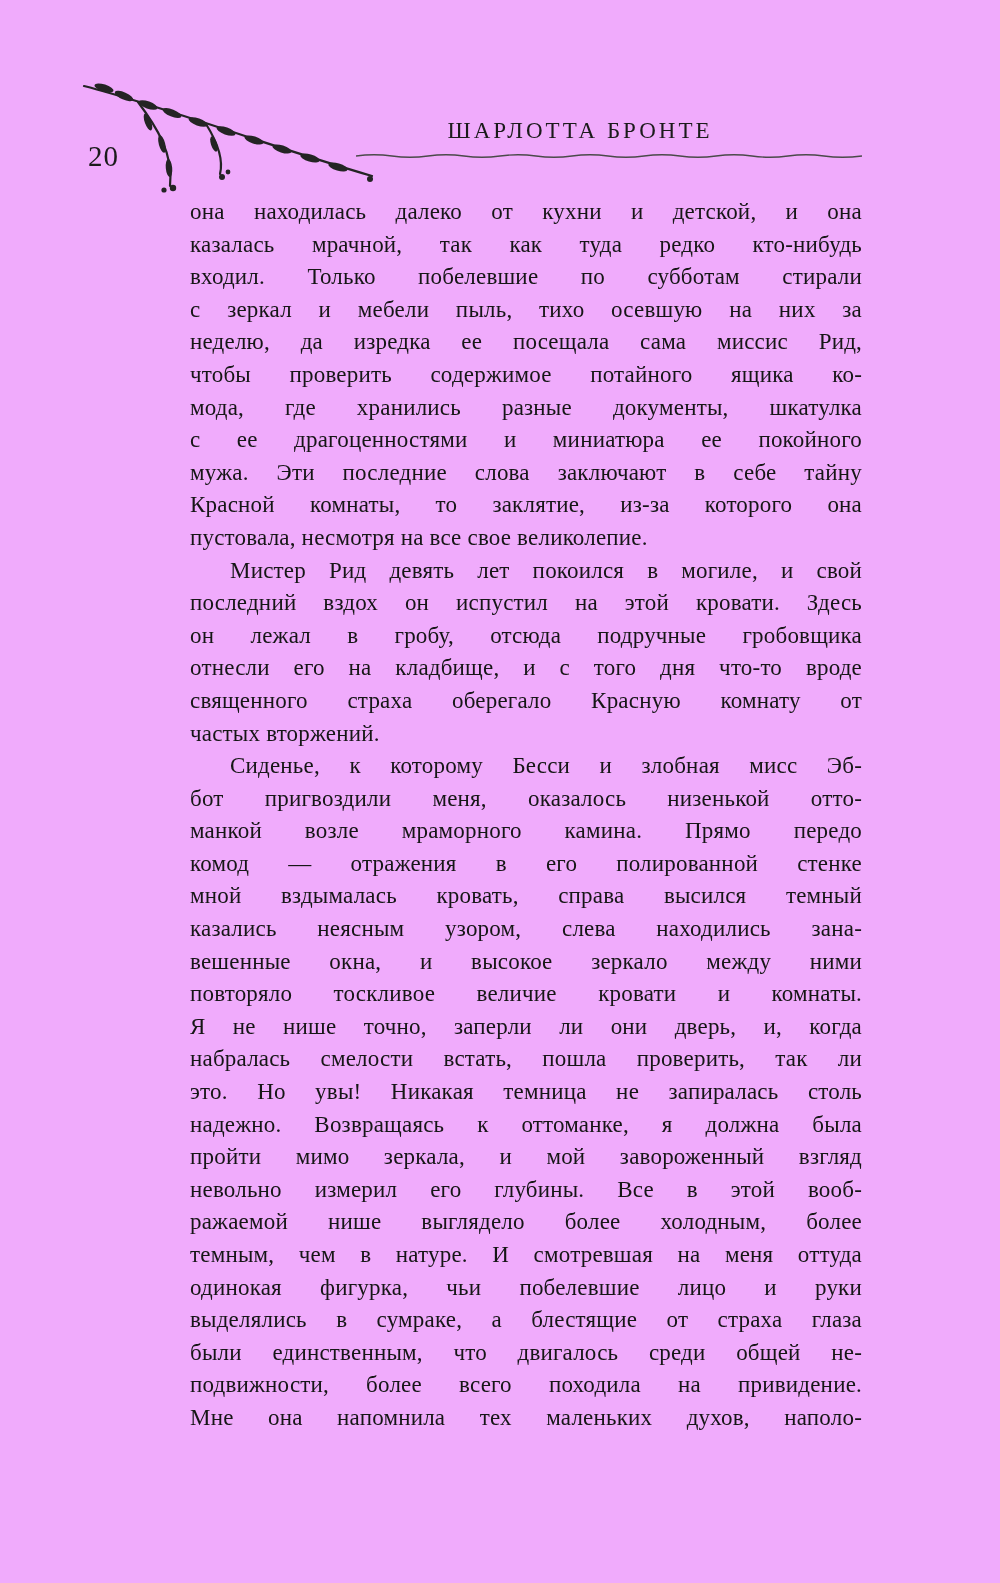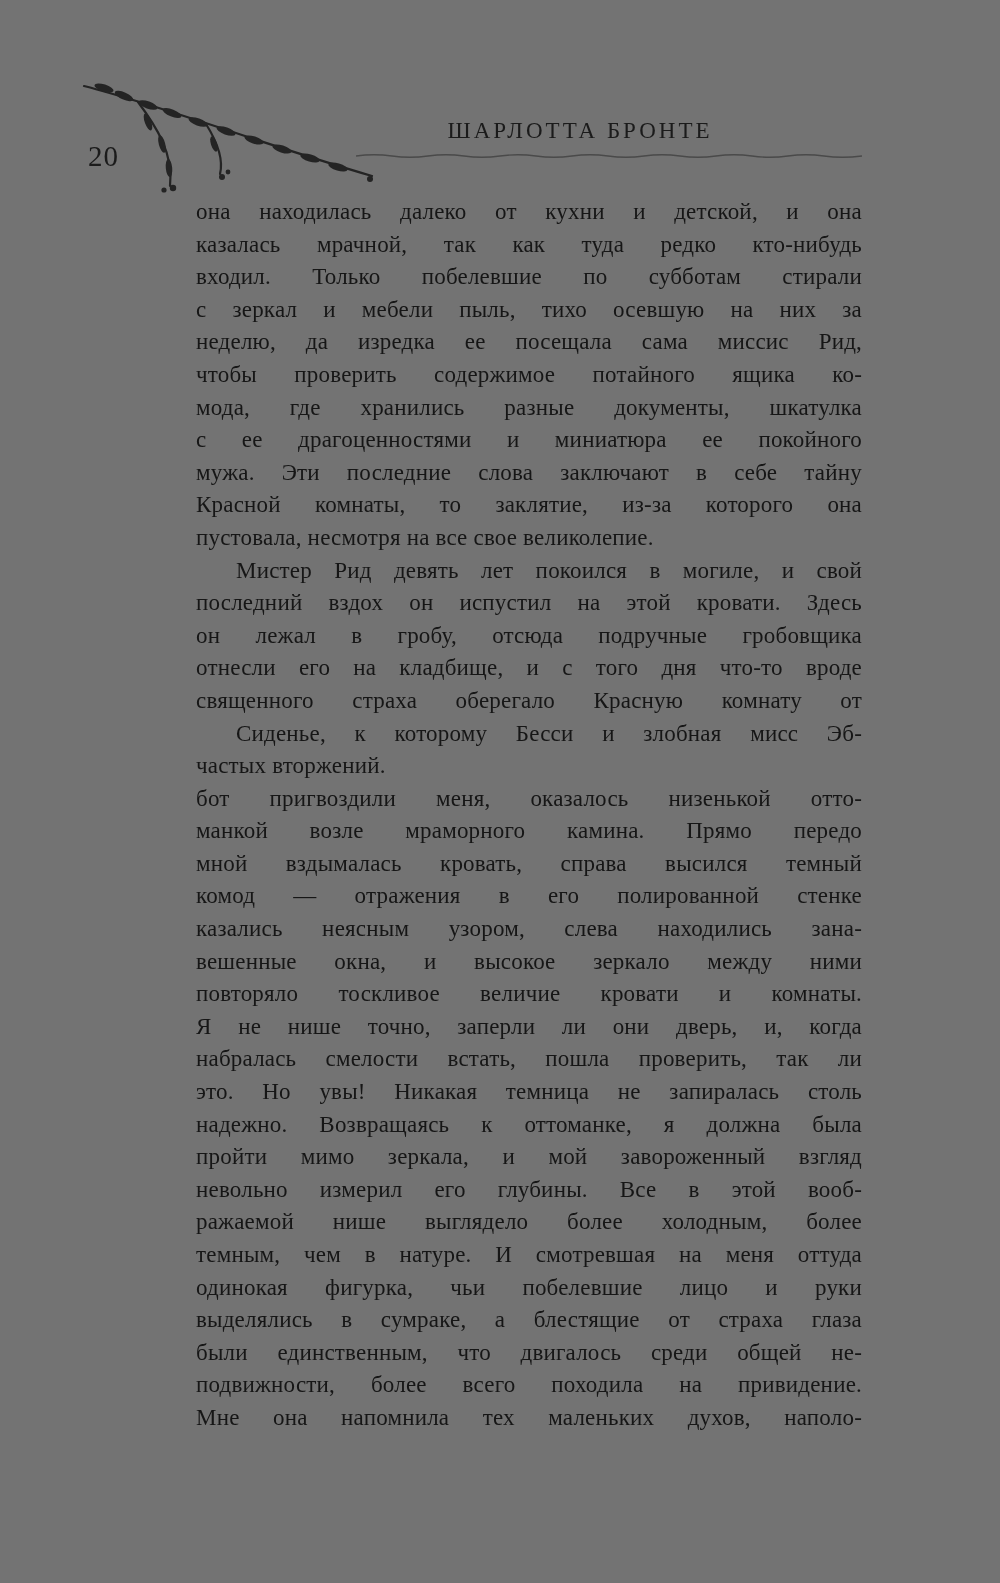--- a/index.html
+++ b/index.html
@@ -5,21 +5,21 @@
   html, body {
     margin: 0;
     padding: 0;
     background: #e8e8e8;
   }
   .page {
     position: relative;
     width: 1000px;
     height: 1583px;
     margin: 0 auto;
-    background: #737373;
+    background: #f0abfc;
     overflow: hidden;
     font-family: "Liberation Serif", "DejaVu Serif", serif;
     color: #161616;
   }
 
   
   .ornament {
     position: absolute;
     left: 76px;
     top: 78px;
@@ -62,21 +62,20 @@
     font-size: 23px;
     color: #161616;
   }
   .line {
     height: 32.6px;
     line-height: 32.6px;
     text-align: justify;
     text-align-last: justify;
     white-space: normal;
     letter-spacing: 0.2px;
-    margin-left: 6px;
   }
   .line.endpara {
     text-align-last: left;
   }
   .line.indent {
     text-indent: 40px;
   }
 </style>
 </head>
 <body>
@@ -130,26 +129,26 @@
       <div class="line">мода, где хранились разные документы, шкатулка</div>
       <div class="line">с ее драгоценностями и миниатюра ее покойного</div>
       <div class="line">мужа. Эти последние слова заключают в себе тайну</div>
       <div class="line">Красной комнаты, то заклятие, из-за которого она</div>
       <div class="line endpara">пустовала, несмотря на все свое великолепие.</div>
       <div class="line indent">Мистер Рид девять лет покоился в могиле, и свой</div>
       <div class="line">последний вздох он испустил на этой кровати. Здесь</div>
       <div class="line">он лежал в гробу, отсюда подручные гробовщика</div>
       <div class="line">отнесли его на кладбище, и с того дня что-то вроде</div>
       <div class="line">священного страха оберегало Красную комнату от</div>
+      <div class="line endpara">частых вторжений.</div>
       <div class="line indent">Сиденье, к которому Бесси и злобная мисс Эб-</div>
-      <div class="line endpara">частых вторжений.</div>
       <div class="line">бот пригвоздили меня, оказалось низенькой отто-</div>
       <div class="line">манкой возле мраморного камина. Прямо передо</div>
+      <div class="line">комод — отражения в его полированной стенке</div>
       <div class="line">мной вздымалась кровать, справа высился темный</div>
-      <div class="line">комод — отражения в его полированной стенке</div>
       <div class="line">казались неясным узором, слева находились зана-</div>
       <div class="line">вешенные окна, и высокое зеркало между ними</div>
       <div class="line">повторяло тоскливое величие кровати и комнаты.</div>
       <div class="line">Я не нише точно, заперли ли они дверь, и, когда</div>
       <div class="line">набралась смелости встать, пошла проверить, так ли</div>
       <div class="line">это. Но увы! Никакая темница не запиралась столь</div>
       <div class="line">надежно. Возвращаясь к оттоманке, я должна была</div>
       <div class="line">пройти мимо зеркала, и мой завороженный взгляд</div>
       <div class="line">невольно измерил его глубины. Все в этой вооб-</div>
       <div class="line">ражаемой нише выглядело более холодным, более</div>

